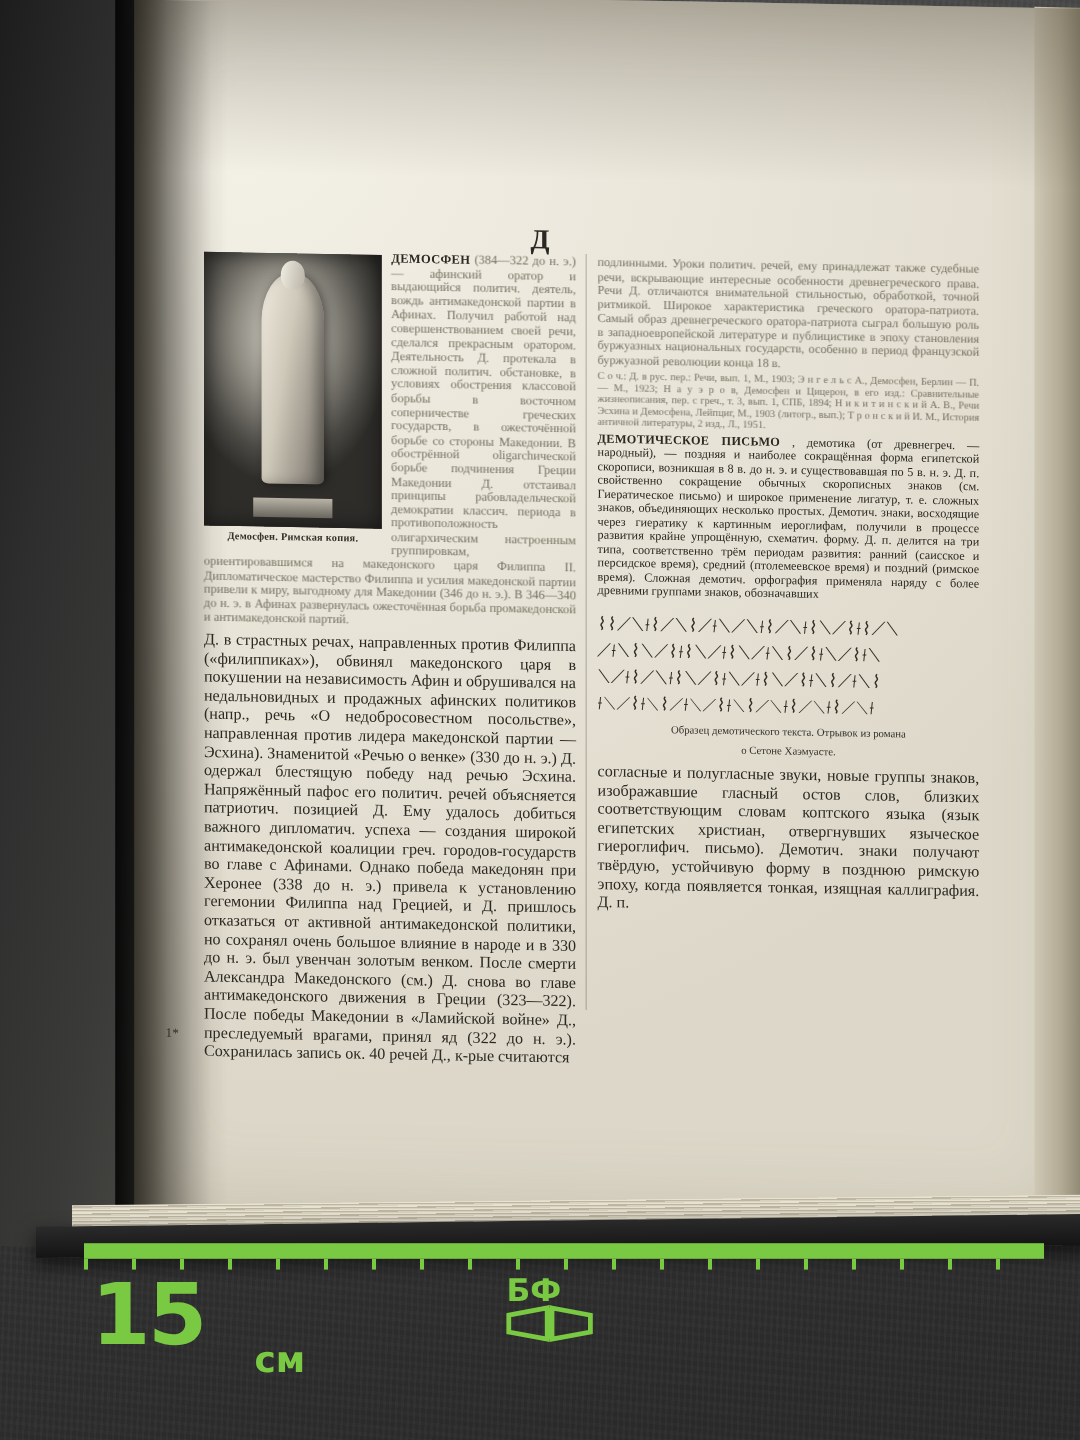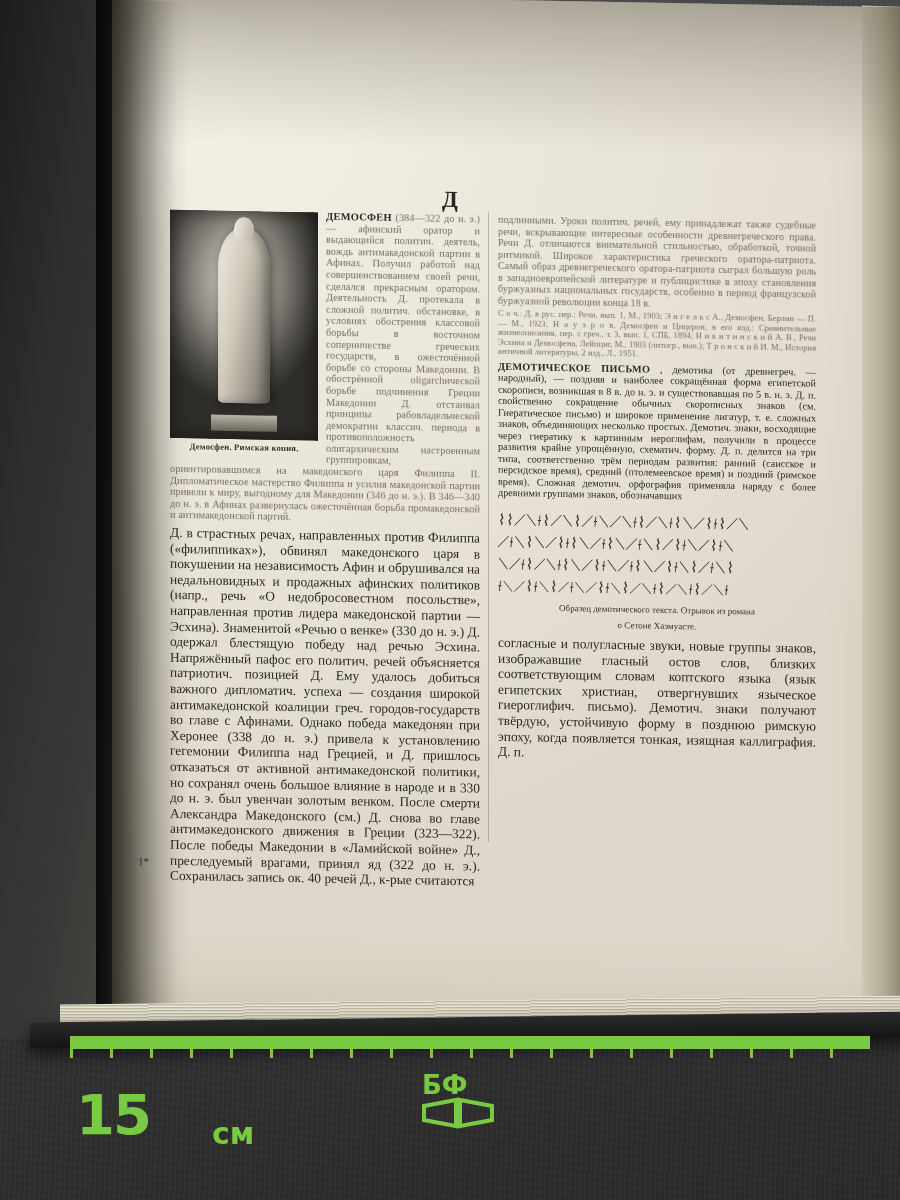--- a/index.html
+++ b/index.html
@@ -287,39 +287,38 @@
     left: 0; top: 13px;
     width: 100%;
     height: 9px;
     background: repeating-linear-gradient(90deg,#7ac943 0 3px,transparent 3px 40px);
   }
   .ruler-num {
     position: absolute;
     left: 76px;
     top: 34px;
     font-family: "DejaVu Sans", sans-serif;
-    font-size: 56px;
+    font-size: 71px;
     font-weight: bold;
     color: #7ac943;
     letter-spacing: -2px;
-    margin-top: 28px;
   }
   .ruler-unit {
     position: absolute;
     left: 212px;
     top: 96px;
     font-family: "DejaVu Sans", sans-serif;
     font-size: 30px;
     font-weight: bold;
     color: #7ac943;
   }
   .brand {
     position: absolute;
     left: 420px;
-    top: 48px;
+    top: 38px;
     display: flex;
     align-items: flex-end;
     gap: 10px;
   }
   .brand-mark {
     width: 76px;
     height: 62px;
     position: relative;
   }
   .brand-mark svg { display: block; }

